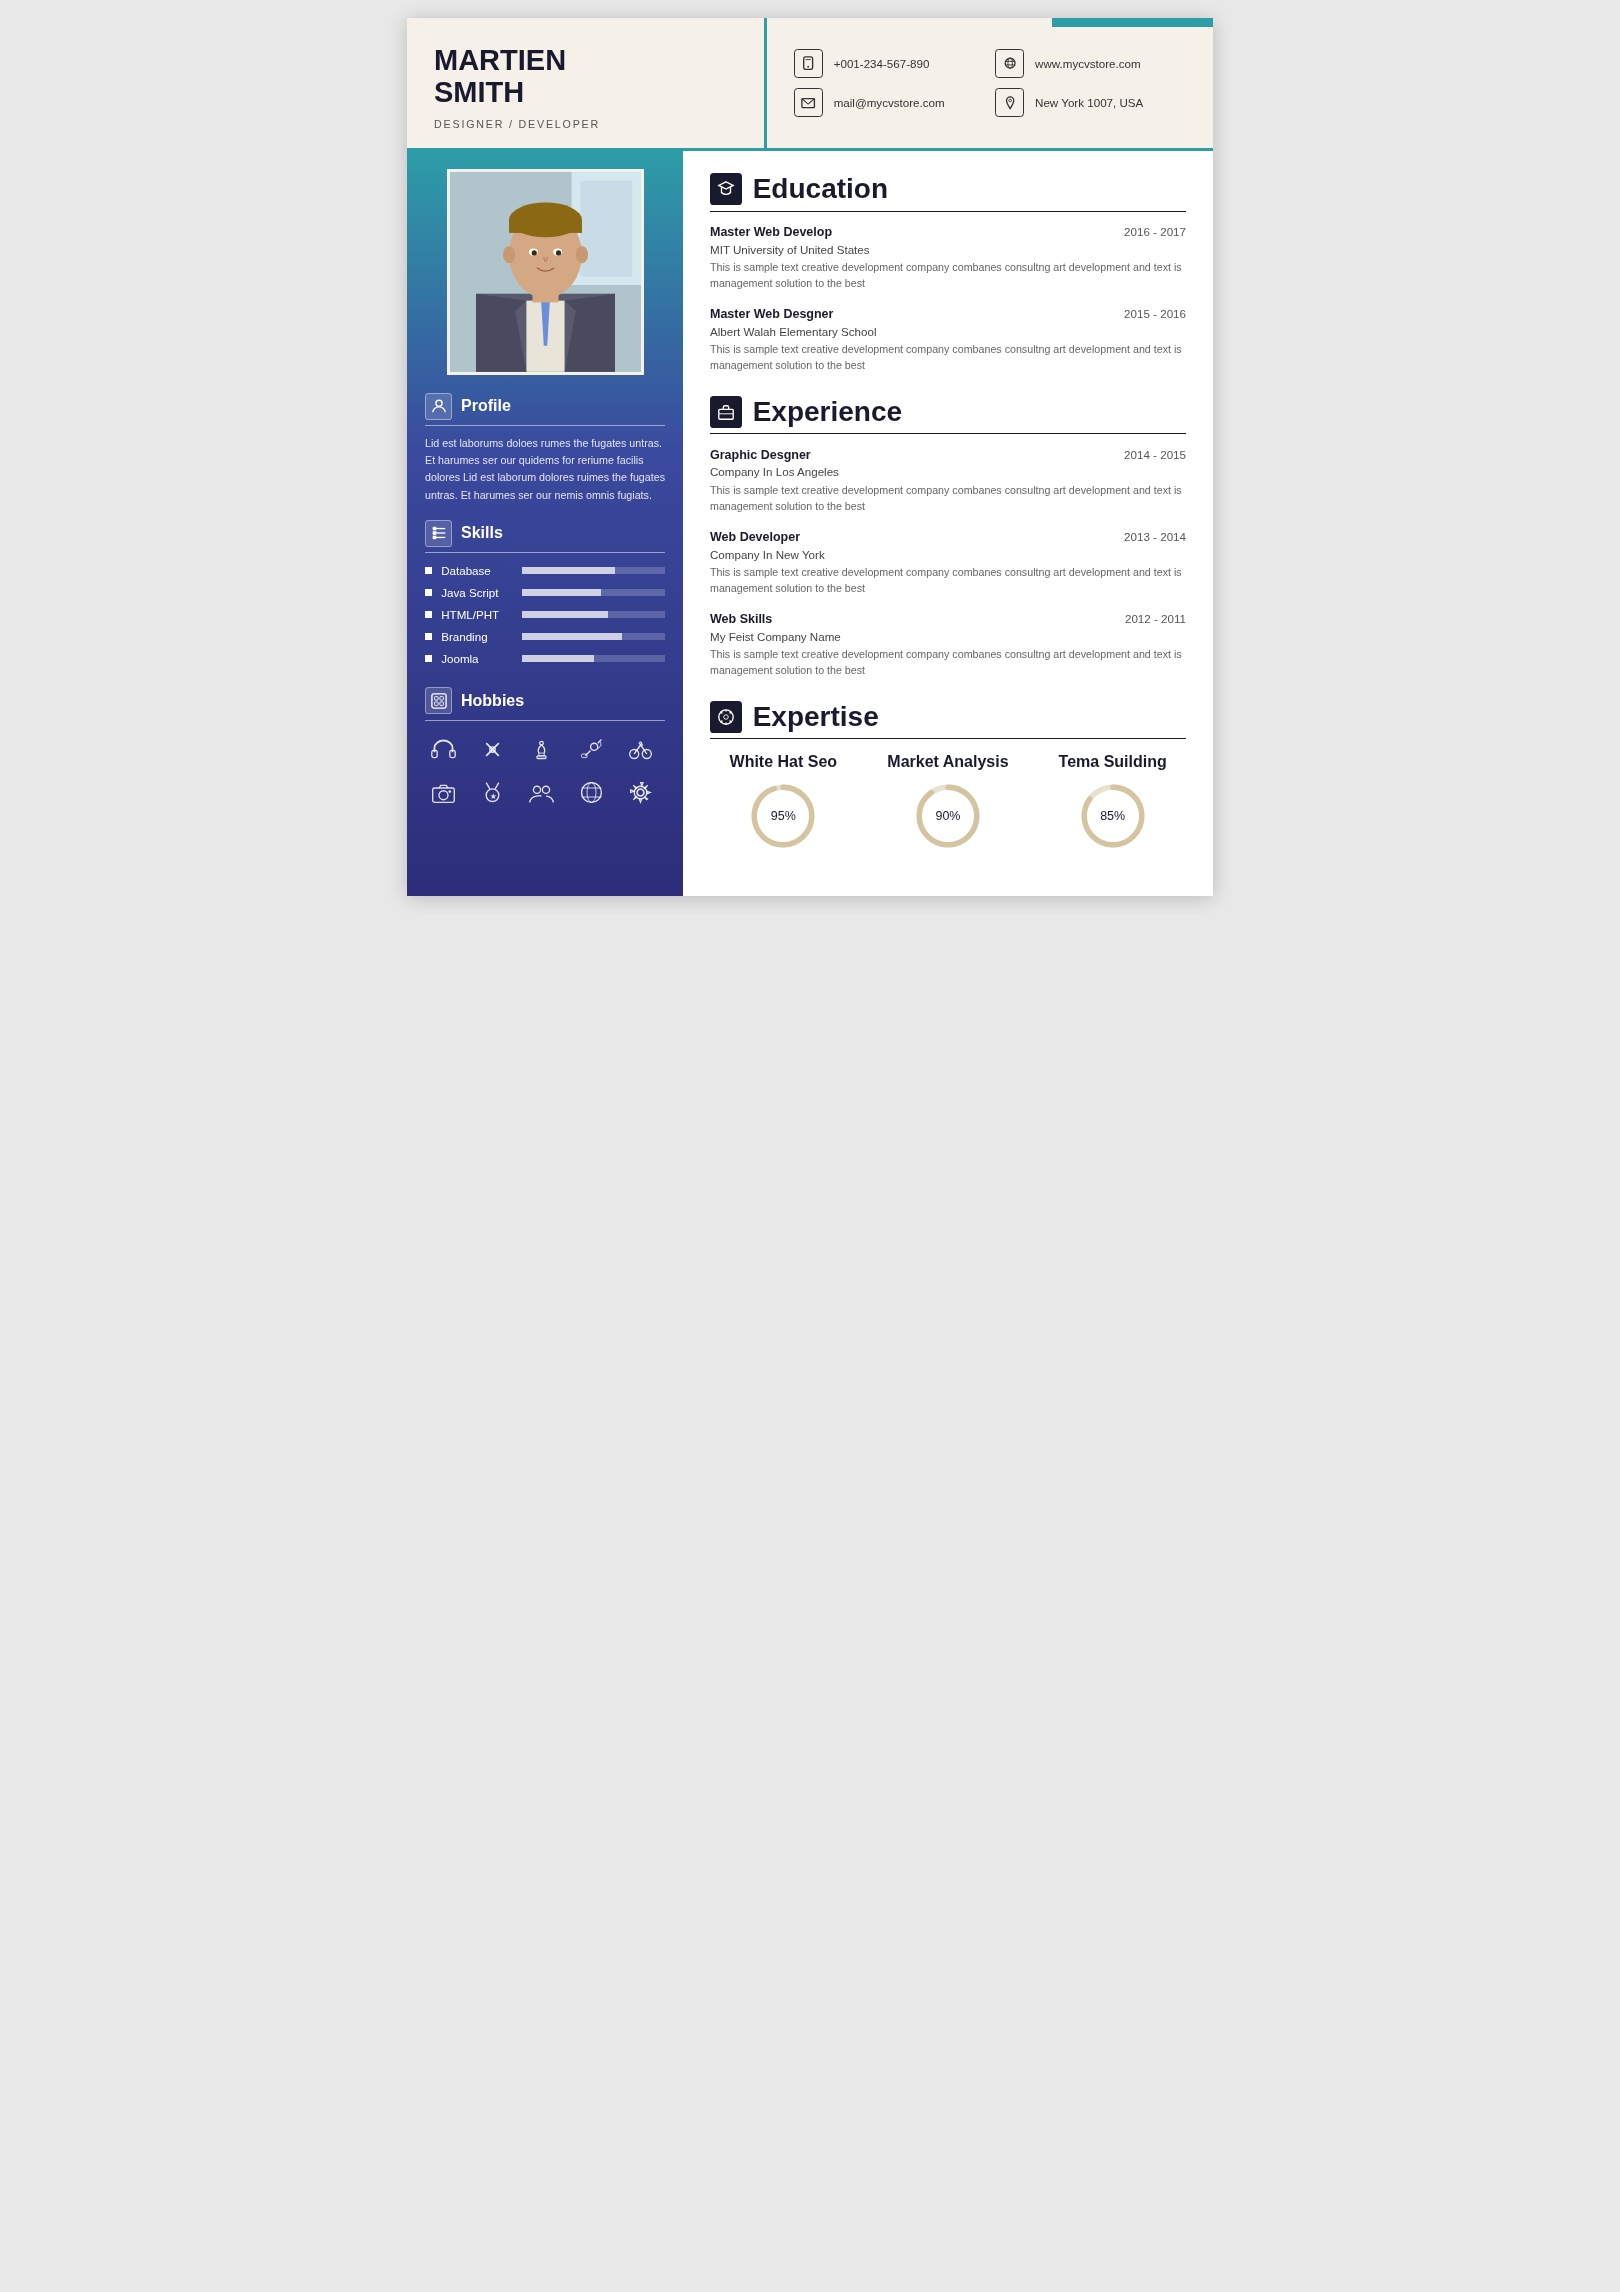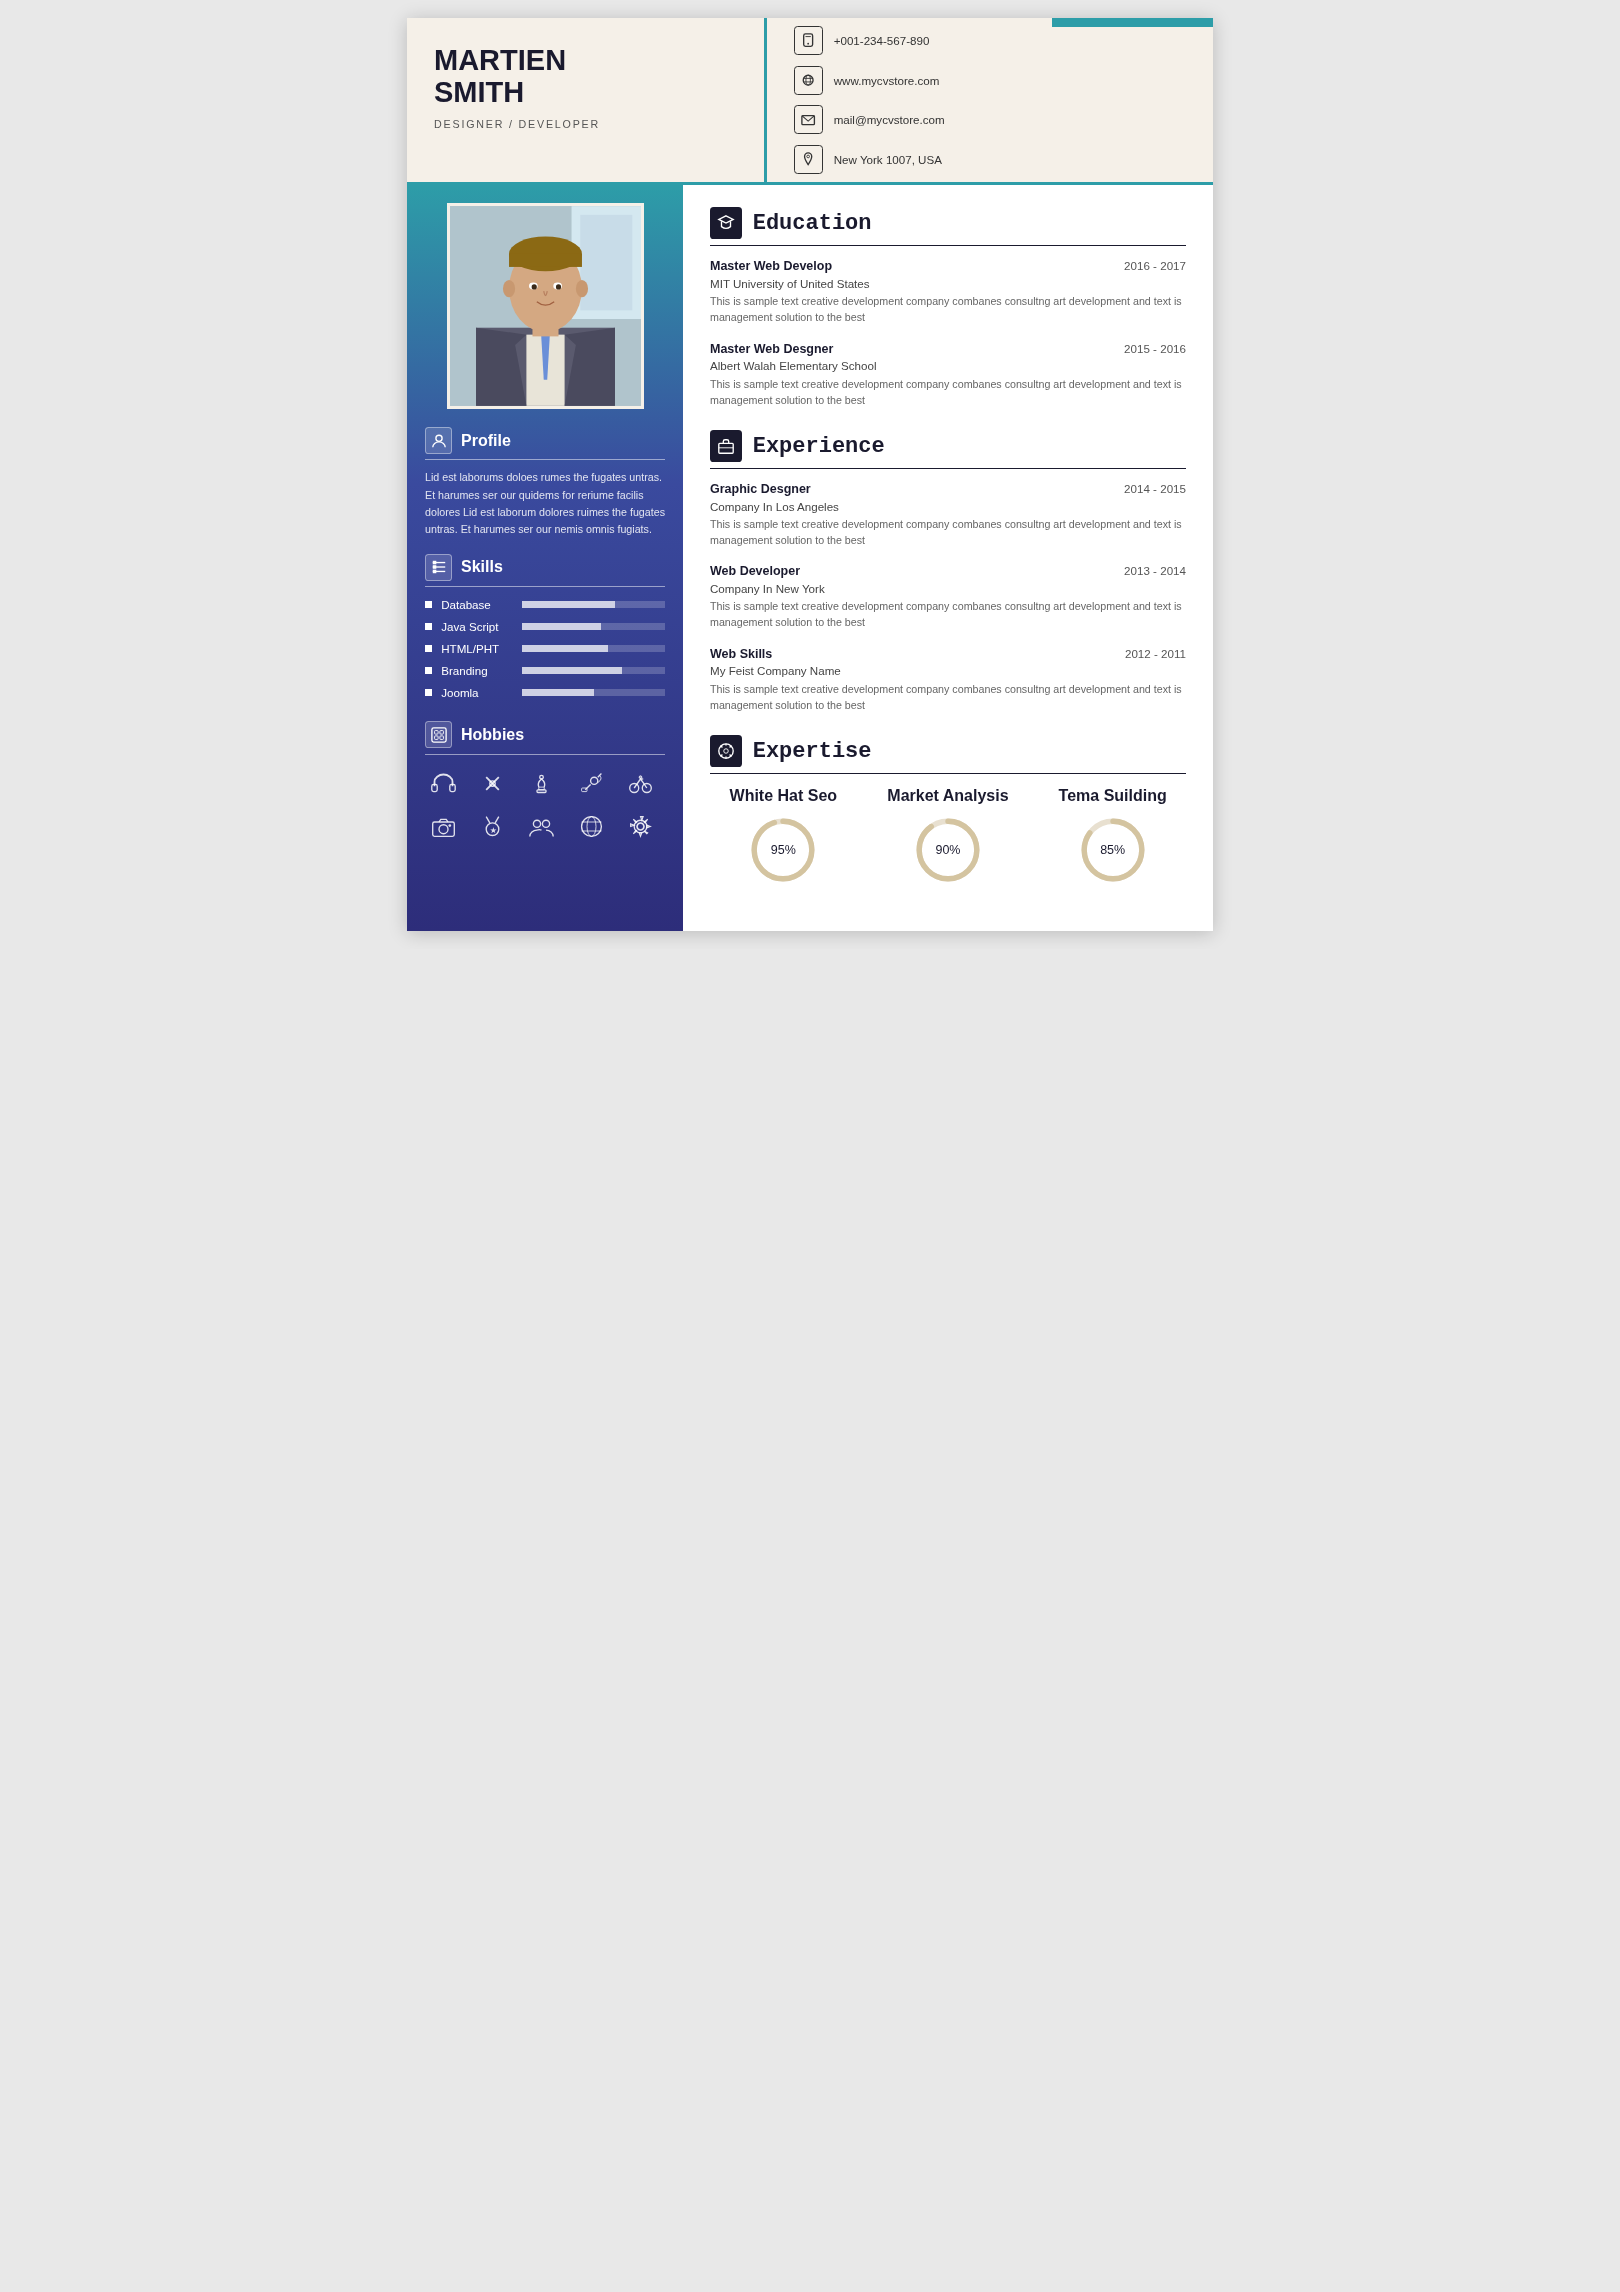--- a/index.html
+++ b/index.html
@@ -38,21 +38,21 @@
       font-size: 10.7px;
       color: #555;
       letter-spacing: 1.8px;
       margin-top: 9px;
       text-transform: uppercase;
     }
     .header-right {
       flex: 1;
       padding: 8px 27px;
       display: grid;
-      grid-template-columns: 1fr;
+      grid-template-columns: 1fr 1fr;
       gap: 10.7px;
       align-content: center;
     }
     .contact-item {
       display: flex;
       align-items: center;
       gap: 10.7px;
       font-size: 11.6px;
       color: #333;
     }
@@ -193,25 +193,24 @@
       height: 32px;
       background: #1a1a2e;
       border-radius: 3.6px;
       display: flex;
       align-items: center;
       justify-content: center;
       color: #fff;
       font-size: 14.3px;
     }
     .main-section-title {
-      font-size: 22px;
+      font-size: 28px;
       font-weight: 900;
       color: #1a1a2e;
       text-transform: capitalize;
-      font-family: Liberation Mono, monospace;
     }
     .entry {
       margin-bottom: 16px;
     }
     .entry-header {
       display: flex;
       justify-content: space-between;
       align-items: baseline;
       margin-bottom: 3.6px;
     }

